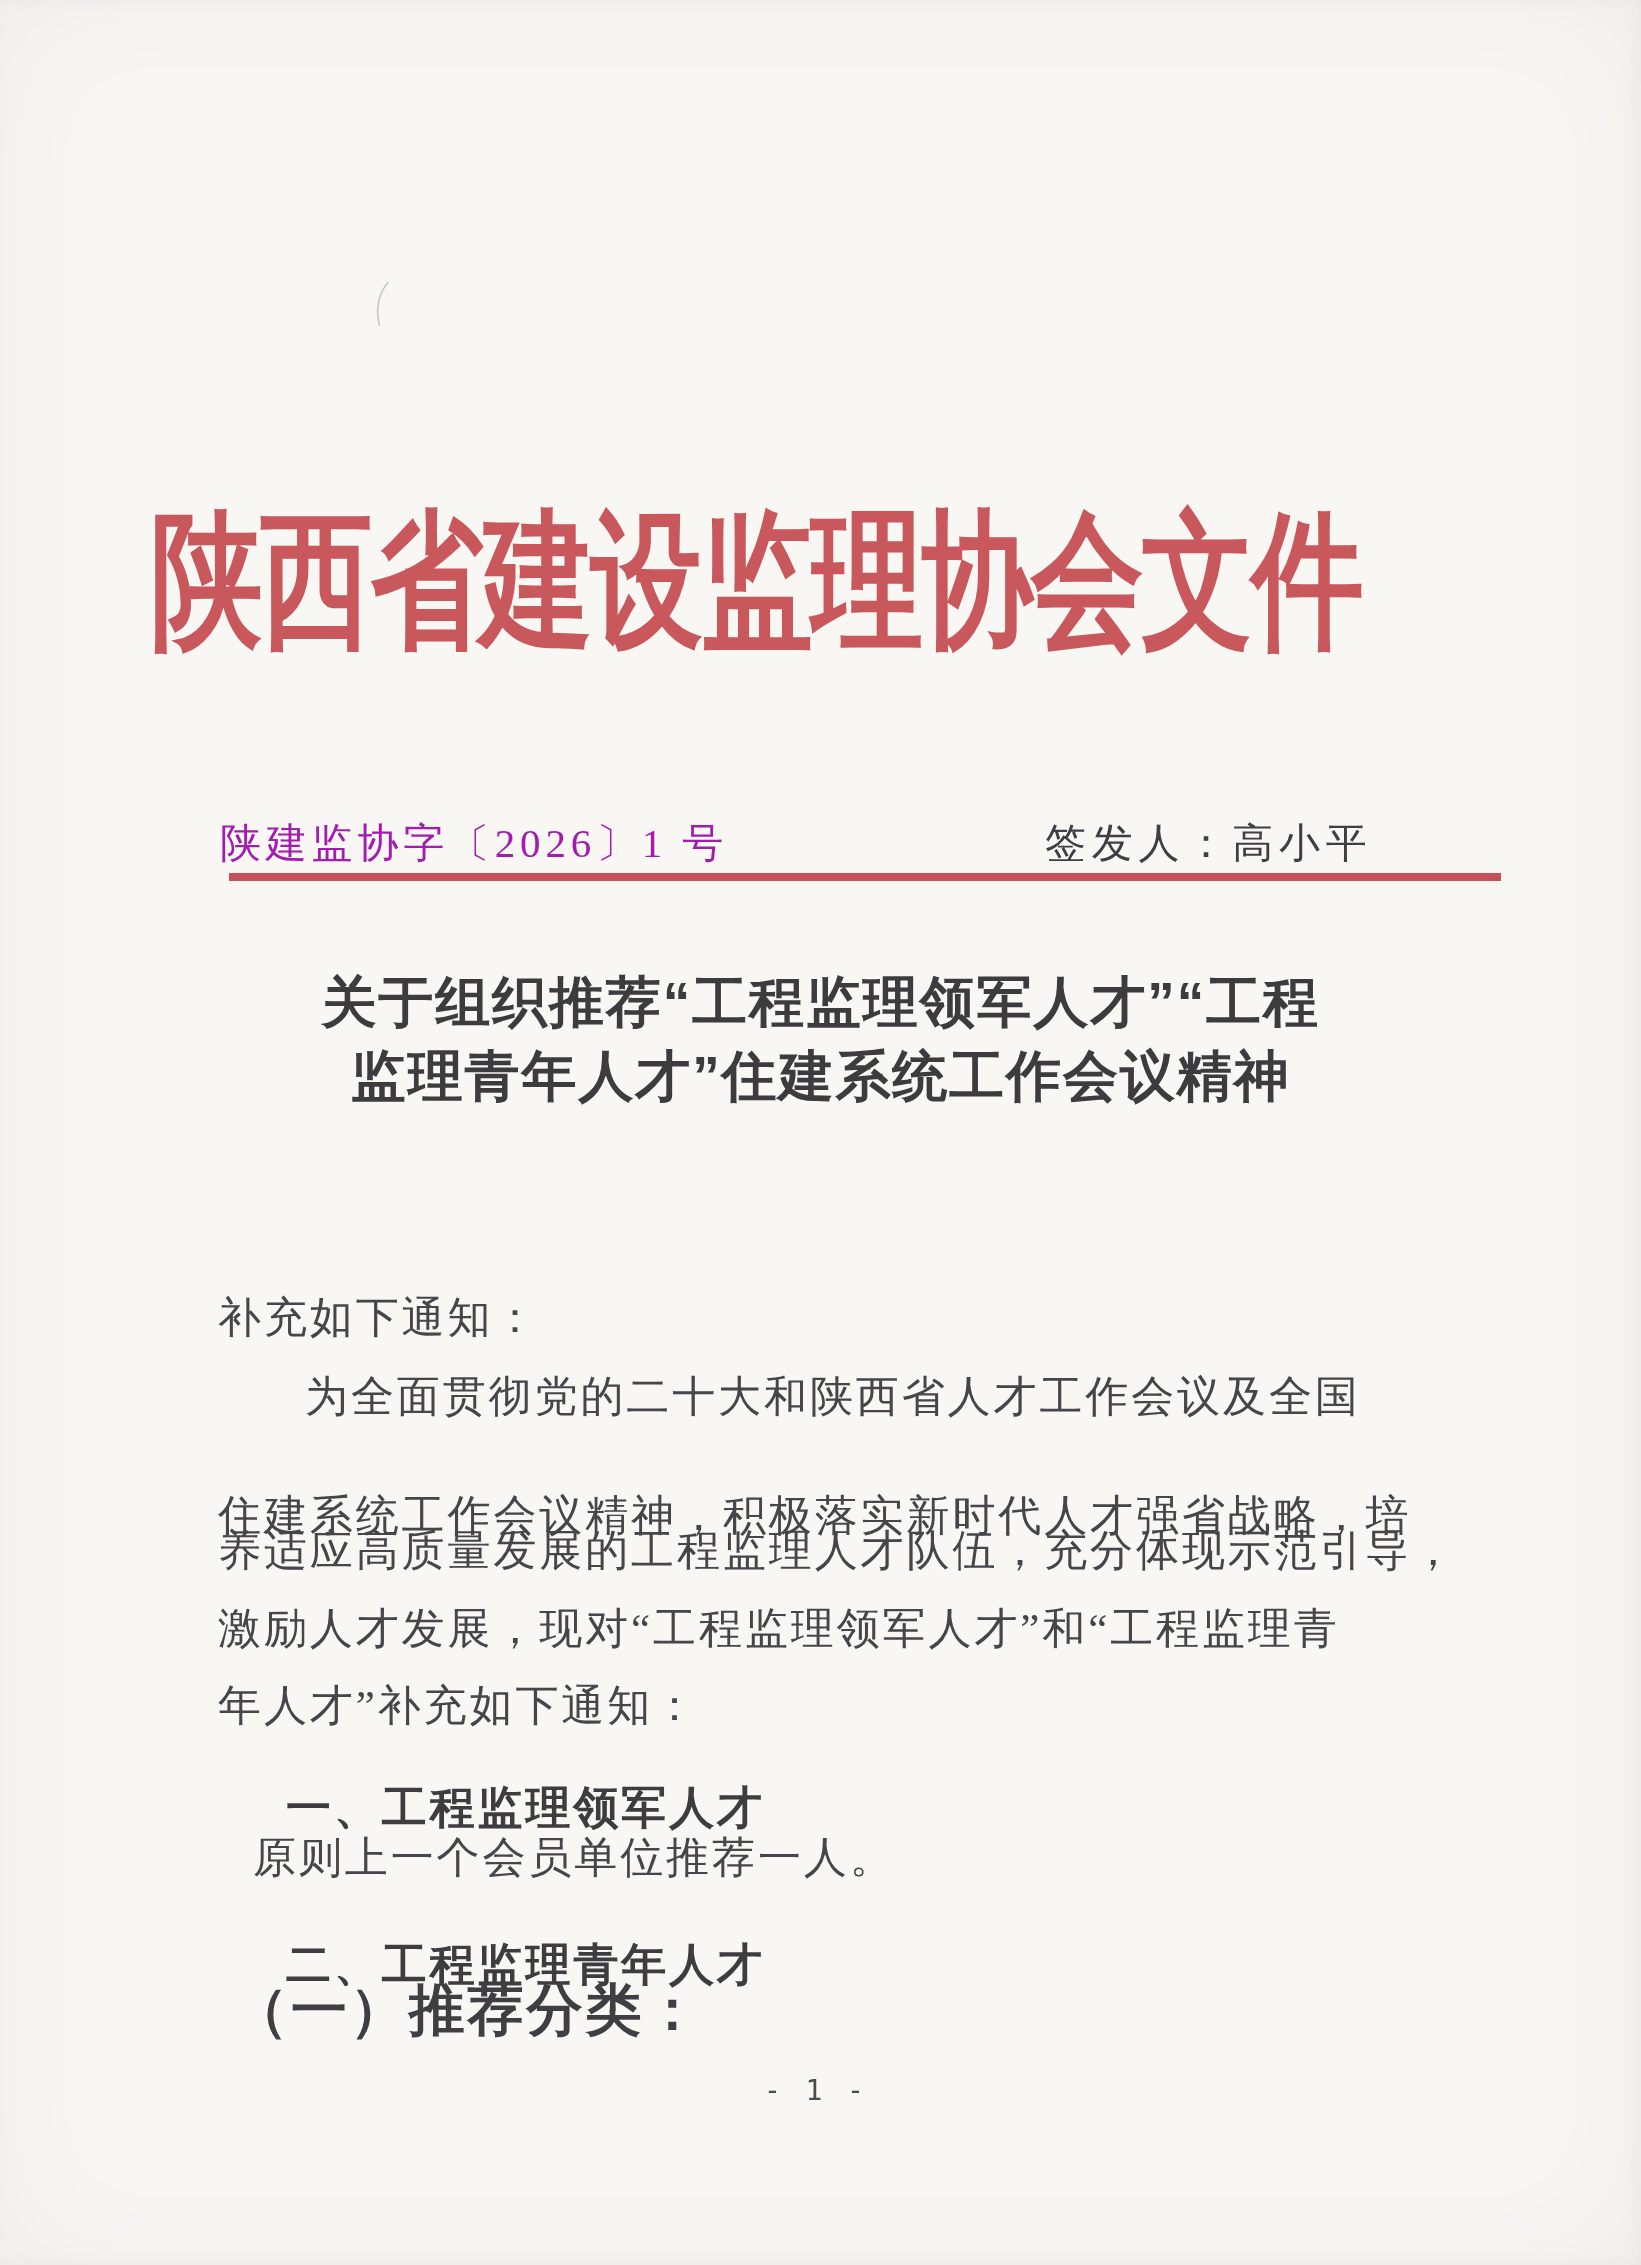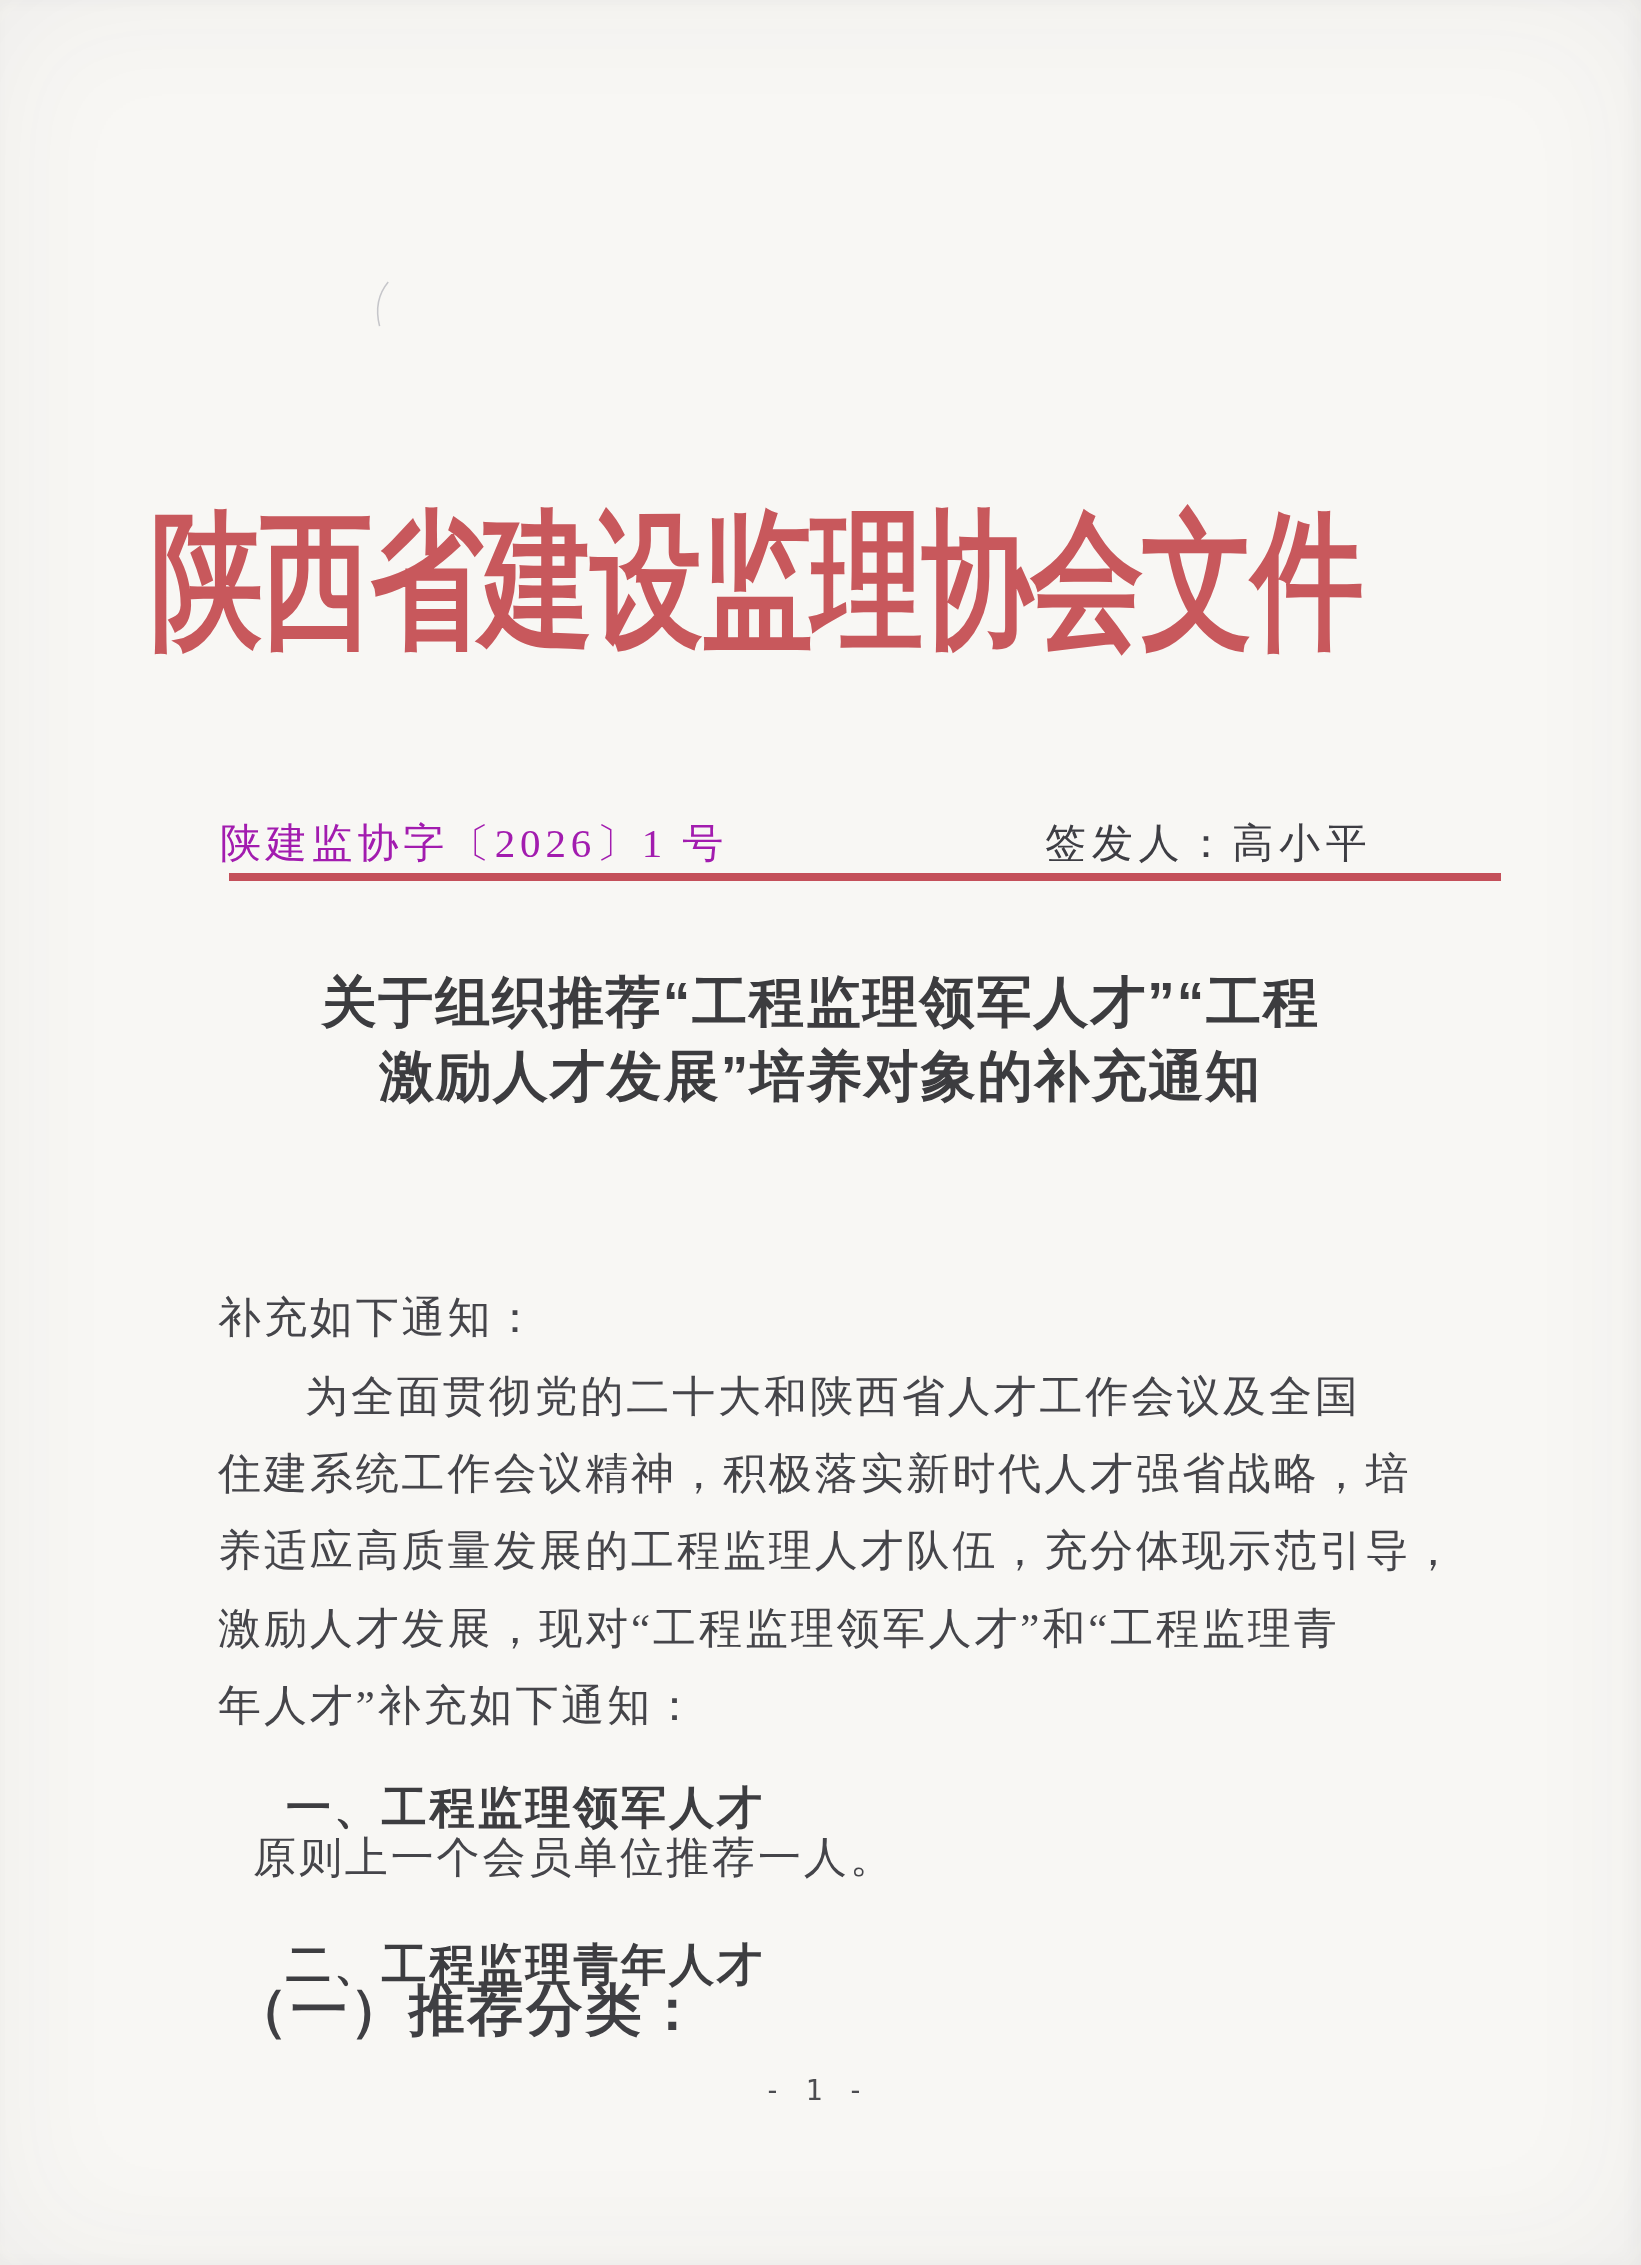--- a/index.html
+++ b/index.html
@@ -127,27 +127,27 @@
   <span class="stretch">陕西省建设监理协会文件</span>
 </div>
 
 <div class="doc-number">陕建监协字〔2026〕1 号</div>
 <div class="issuer">签发人：高小平</div>
 
 <div class="red-rule"></div>
 
 <div class="subject">
   <div>关于组织推荐“工程监理领军人才”“工程</div>
-  <div>激励人才发展”培养对象的补充通知</div>
+  <div>监理青年人才”住建系统工作会议精神</div>
 </div>
 
 <div class="bodyline" style="left:218px; top:1294px;">补充如下通知：</div>
 
 <div class="bodyline" style="left:305px; top:1373px;">为全面贯彻党的二十大和陕西省人才工作会议及全国</div>
-<div class="bodyline" style="left:218px; top:1450px;">住建系统工作会议精神，积极落实新时代人才强省战略，培</div>
+<div class="bodyline" style="left:218px; top:1492px;">住建系统工作会议精神，积极落实新时代人才强省战略，培</div>
 <div class="bodyline" style="left:218px; top:1527px;">养适应高质量发展的工程监理人才队伍，充分体现示范引导，</div>
 <div class="bodyline" style="left:218px; top:1605px;">激励人才发展，现对“工程监理领军人才”和“工程监理青</div>
 <div class="bodyline" style="left:218px; top:1682px;">年人才”补充如下通知：</div>
 
 <div class="heading-hei" style="left:286px; top:1755px;">一、工程监理领军人才</div>
 
 <div class="bodyline" style="left:230px; top:1834px;margin-left:23px;">原则上一个会员单位推荐一人。</div>
 
 <div class="heading-hei" style="left:286px; top:1912px;">二、工程监理青年人才</div>
 

